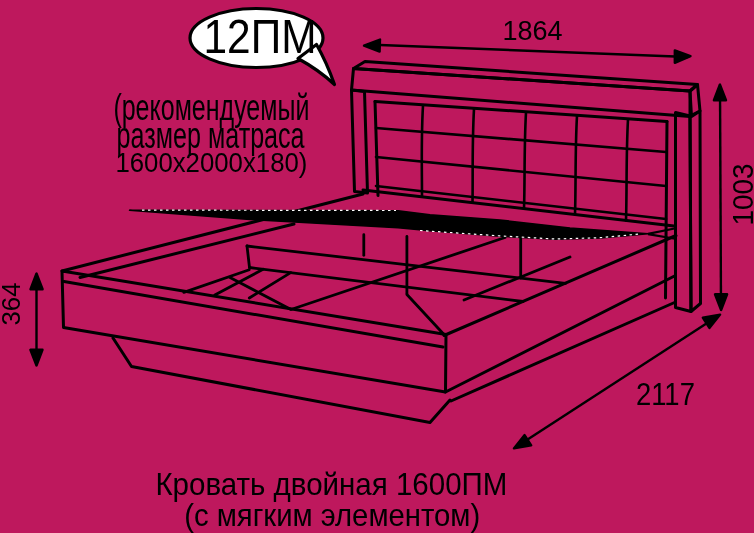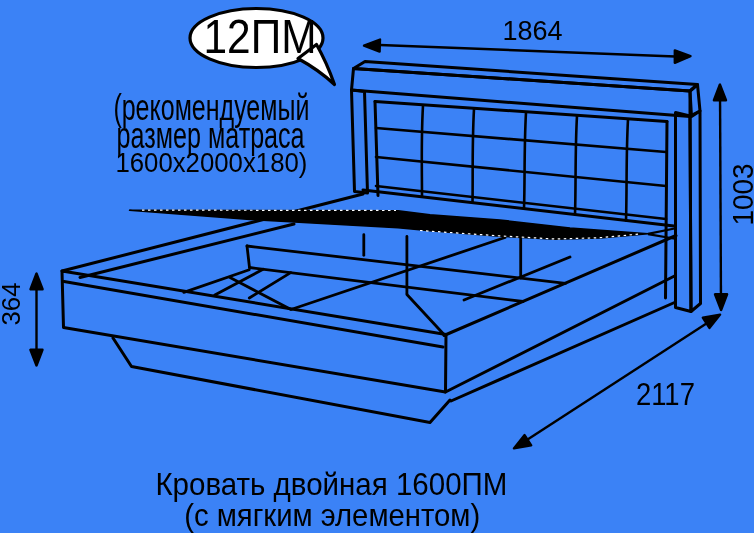--- a/index.html
+++ b/index.html
@@ -1,16 +1,16 @@
 <!DOCTYPE html>
 <html><head>
 <meta charset="utf-8">
 <style>
   html,body{margin:0;padding:0;background:#fff;}
-  #page{width:754px;height:533px;position:relative;background:#3b82f6;overflow:hidden;}
+  #page{width:754px;height:533px;position:relative;background:#be185d;overflow:hidden;}
   svg{position:absolute;top:0;left:0;}
   text{font-family:"Liberation Sans",sans-serif;fill:#000;}
 </style>
 </head>
 <body>
 <div id="page">
 <svg width="754" height="533" viewBox="0 0 754 533">
   <g fill="none" stroke="#000" stroke-width="3" stroke-linecap="round" stroke-linejoin="round">
 
     <path d="M353.5,68.5 L365,61.5 L697.5,84.5 L690,91 Z"></path>

